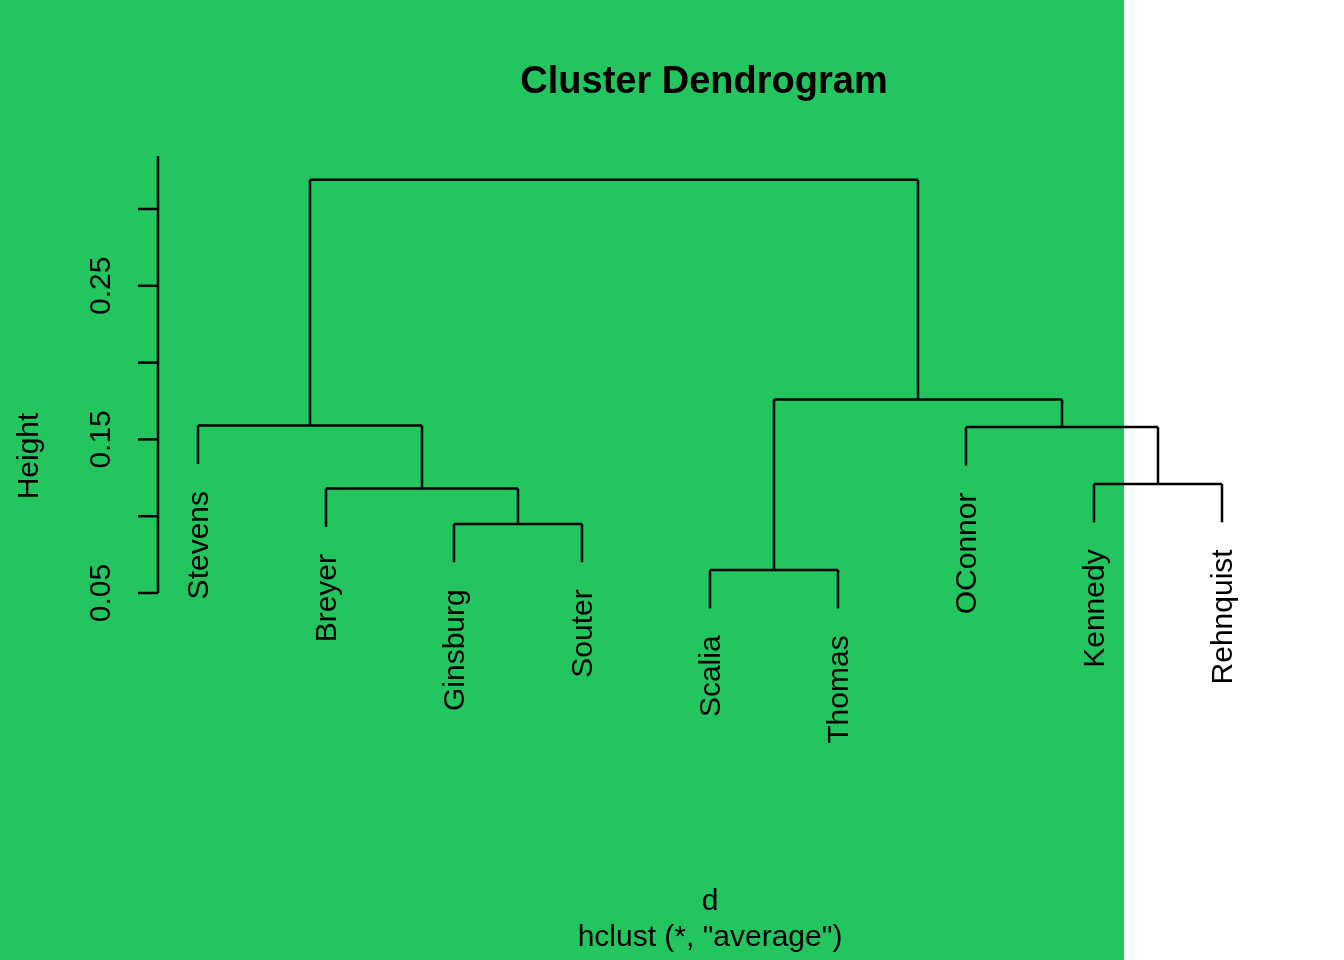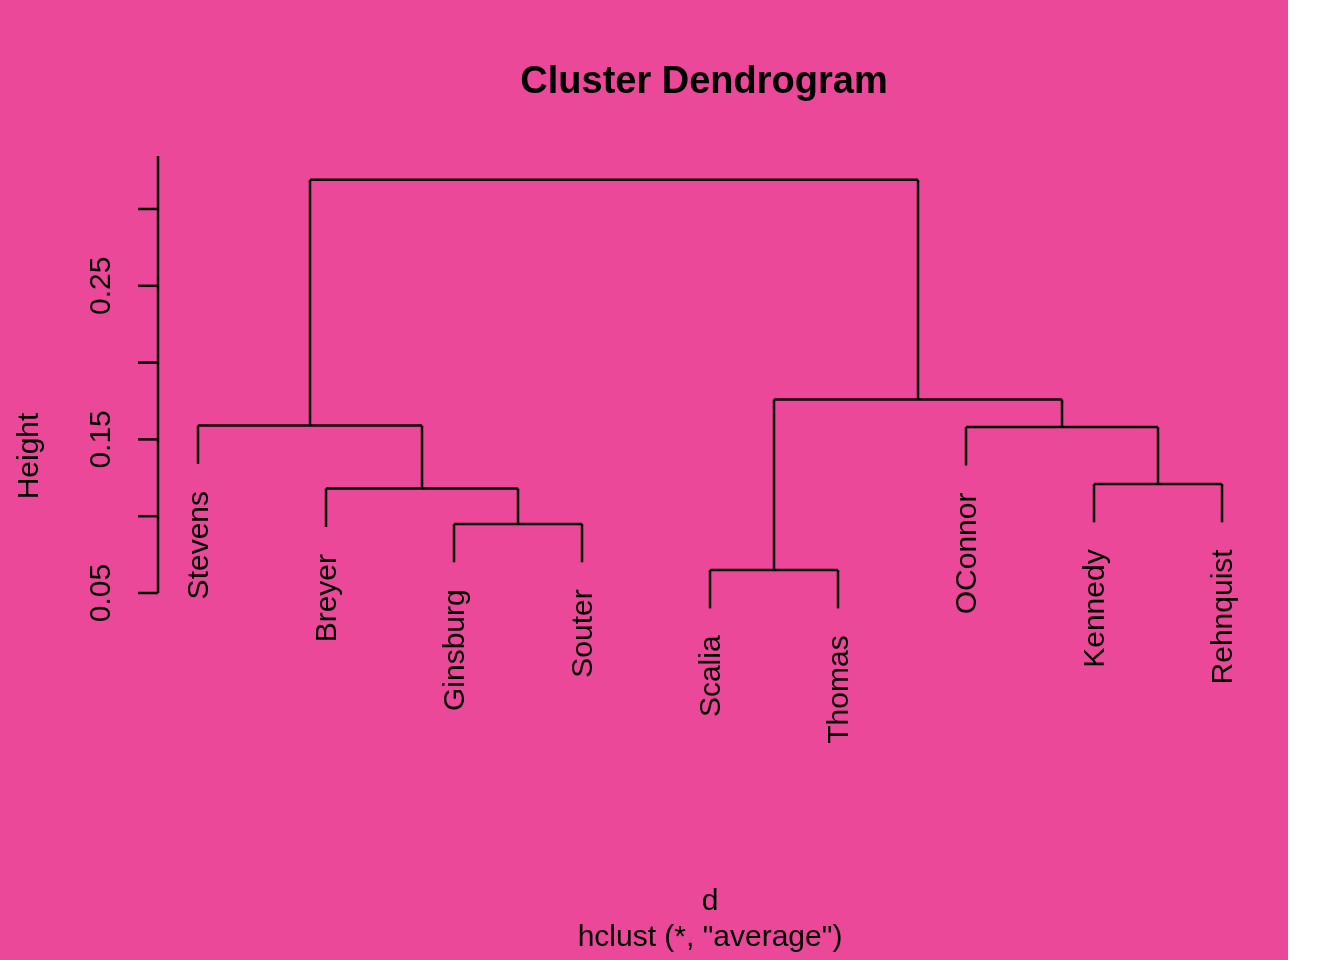--- a/index.html
+++ b/index.html
@@ -5,23 +5,23 @@
   html, body {
     margin: 0;
     padding: 0;
     background: #ffffff;
     width: 1344px;
     height: 960px;
     overflow: hidden;
   }
   .canvas {
     position: relative;
-    width: 1288px;
+    width: 1124px;
     height: 960px;
-    background: #ec4899;
+    background: #22c55e;
   }
   svg { display: block; }
   text {
     fill: #000000;
     font-family: "Liberation Sans", sans-serif;
   }
   .title-text {
     font-size: 38px;
     font-weight: bold;
   }

